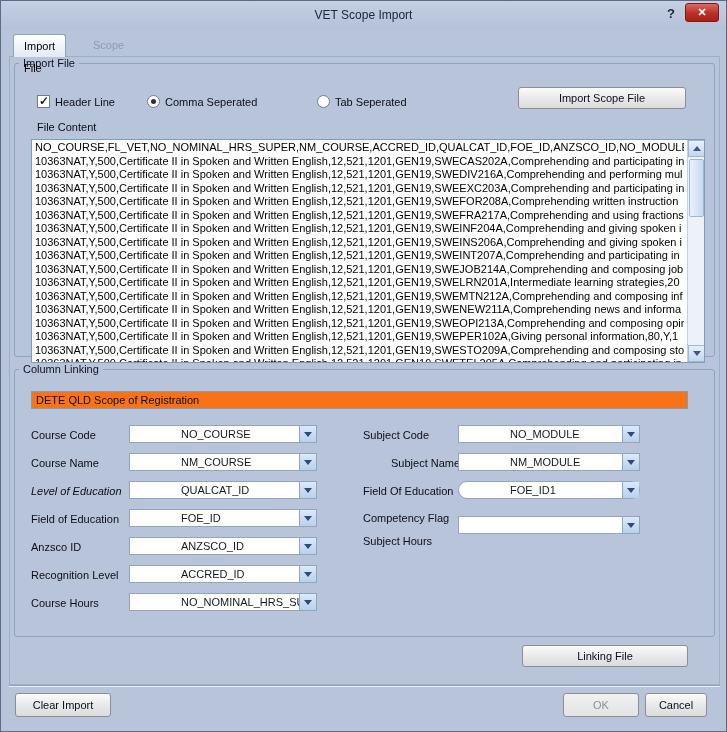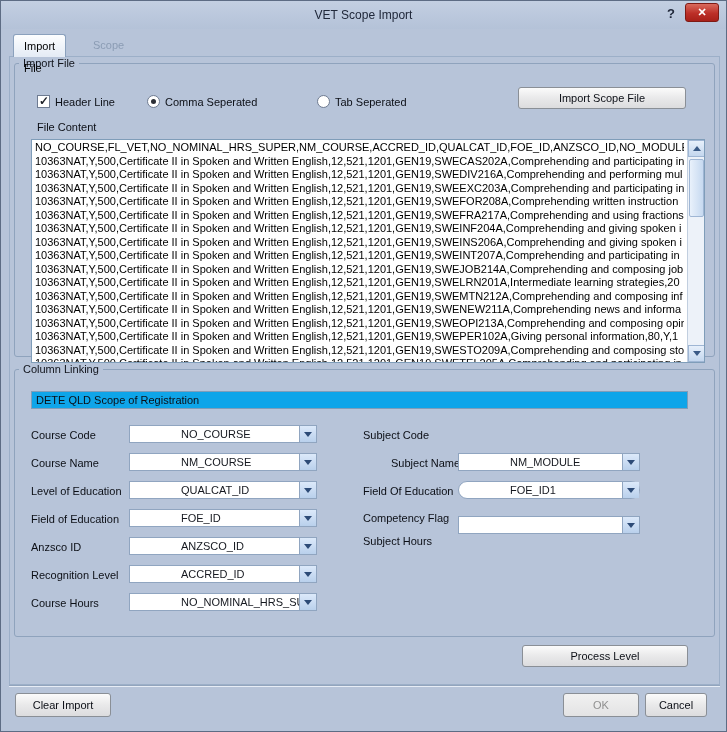--- a/index.html
+++ b/index.html
@@ -51,21 +51,21 @@
   .radio { width:13px; height:13px; background:#fff; border:1px solid #6e7b91;
            border-radius:50%; position:relative; }
   .radio.selected::after { content:""; position:absolute; left:3px; top:3px;
            width:5px; height:5px; border-radius:50%; background:#2c2f36; }
 
   .btn { position:absolute; background:linear-gradient(#fbfbfb,#e9e9ea 50%,#dcdcde);
          border:1px solid #8a8f96; border-radius:3px; font-family:"Liberation Sans",sans-serif;
          font-size:11px; color:#0c0f16; text-align:center; }
   .btn:disabled { color:#909090; background:linear-gradient(#f1f1f1,#e3e3e4); }
 
-  .text-input { position:absolute; border:1px solid #7f9db9; background:#0ea5e9;
+  .text-input { position:absolute; border:1px solid #7f9db9; background:#f97316;
                 font-family:"Liberation Sans",sans-serif; font-size:11px;
                 padding:0 4px; color:#0c0f16; }
 
   .combo { position:absolute; height:18px; background:#fff; border:1px solid #90a5c0;
            display:flex; align-items:center; cursor:default;padding-left:47px; }
   .combo-text { flex:1; padding-left:4px; white-space:nowrap; overflow:hidden; }
   .combo-btn { width:17px; height:100%; border-left:1px solid #90a5c0;
                background:linear-gradient(#dce9fa,#b9d0ec);
                display:flex; align-items:center; justify-content:center; }
   .arr-down { width:0; height:0; border-left:4px solid transparent;
@@ -186,21 +186,21 @@
         </div>
 
         <div class="lbl" style="left:16px;top:82px;">Course Name</div>
         <div class="combo" style="left:114px;top:78px;width:188px;">
           <span class="combo-text">NM_COURSE</span>
           <span class="combo-btn">
               <i class="arr-down"></i>
             </span>
         </div>
 
-        <div class="lbl" style="left:16px;top:110px;">Level of Education</div>
+        <div class="lbl" style="left:16px;top:110px;font-style:italic;">Level of Education</div>
         <div class="combo" style="left:114px;top:106px;width:188px;">
           <span class="combo-text">QUALCAT_ID</span>
           <span class="combo-btn">
               <i class="arr-down"></i>
             </span>
         </div>
 
         <div class="lbl" style="left:16px;top:138px;">Field of Education</div>
         <div class="combo" style="left:114px;top:134px;width:188px;">
           <span class="combo-text">FOE_ID</span>
@@ -227,20 +227,26 @@
 
         <div class="lbl" style="left:16px;top:222px;">Course Hours</div>
         <div class="combo" style="left:114px;top:218px;width:188px;">
           <span class="combo-text">NO_NOMINAL_HRS_SUPER</span>
           <span class="combo-btn">
               <i class="arr-down"></i>
             </span>
         </div>
 
         <div class="lbl" style="left:348px;top:54px;">Subject Code</div>
+        <div class="combo" style="left:443px;top:50px;width:182px;">
+          <span class="combo-text">NO_MODULE</span>
+          <span class="combo-btn">
+              <i class="arr-down"></i>
+            </span>
+        </div>
 
         <div class="lbl" style="left:348px;top:82px;margin-left:28px;">Subject Name</div>
         <div class="combo" style="left:443px;top:78px;width:182px;">
           <span class="combo-text">NM_MODULE</span>
           <span class="combo-btn">
               <i class="arr-down"></i>
             </span>
         </div>
 
         <div class="lbl" style="left:348px;top:110px;">Field Of Education</div>
@@ -257,21 +263,21 @@
           <span class="combo-btn">
               <i class="arr-down"></i>
             </span>
         </div>
 
         <div class="lbl" style="left:348px;top:160px;">Subject Hours</div>
 
       </div>
     </fieldset>
 
-    <button class="btn" style="left:512px;top:588px;width:166px;height:22px;">Process Level</button>
+    <button class="btn" style="left:512px;top:588px;width:166px;height:22px;">Linking File</button>
 
   </div>
 
   <div class="separator"></div>
 
   <button class="btn" style="left:14px;top:692px;width:96px;height:24px;">Clear Import</button>
   <button class="btn" style="left:562px;top:692px;width:76px;height:24px;" disabled="">OK</button>
   <button class="btn" style="left:644px;top:692px;width:62px;height:24px;">Cancel</button>
 
 </div>

